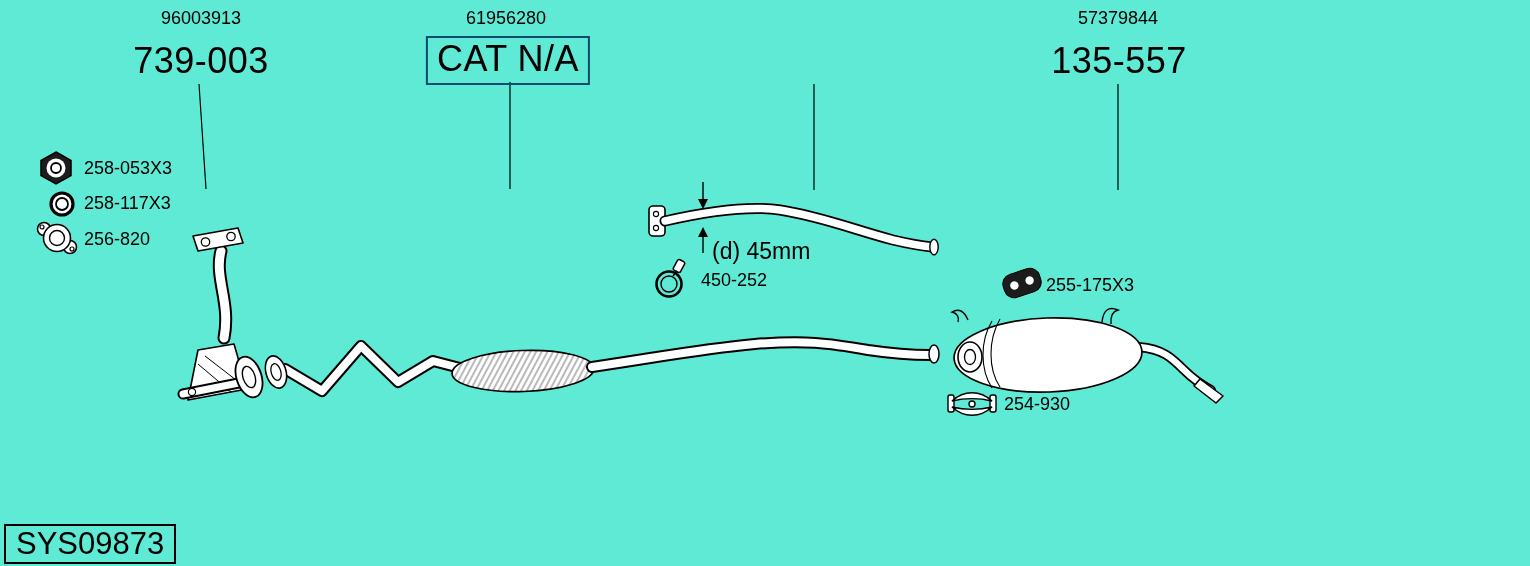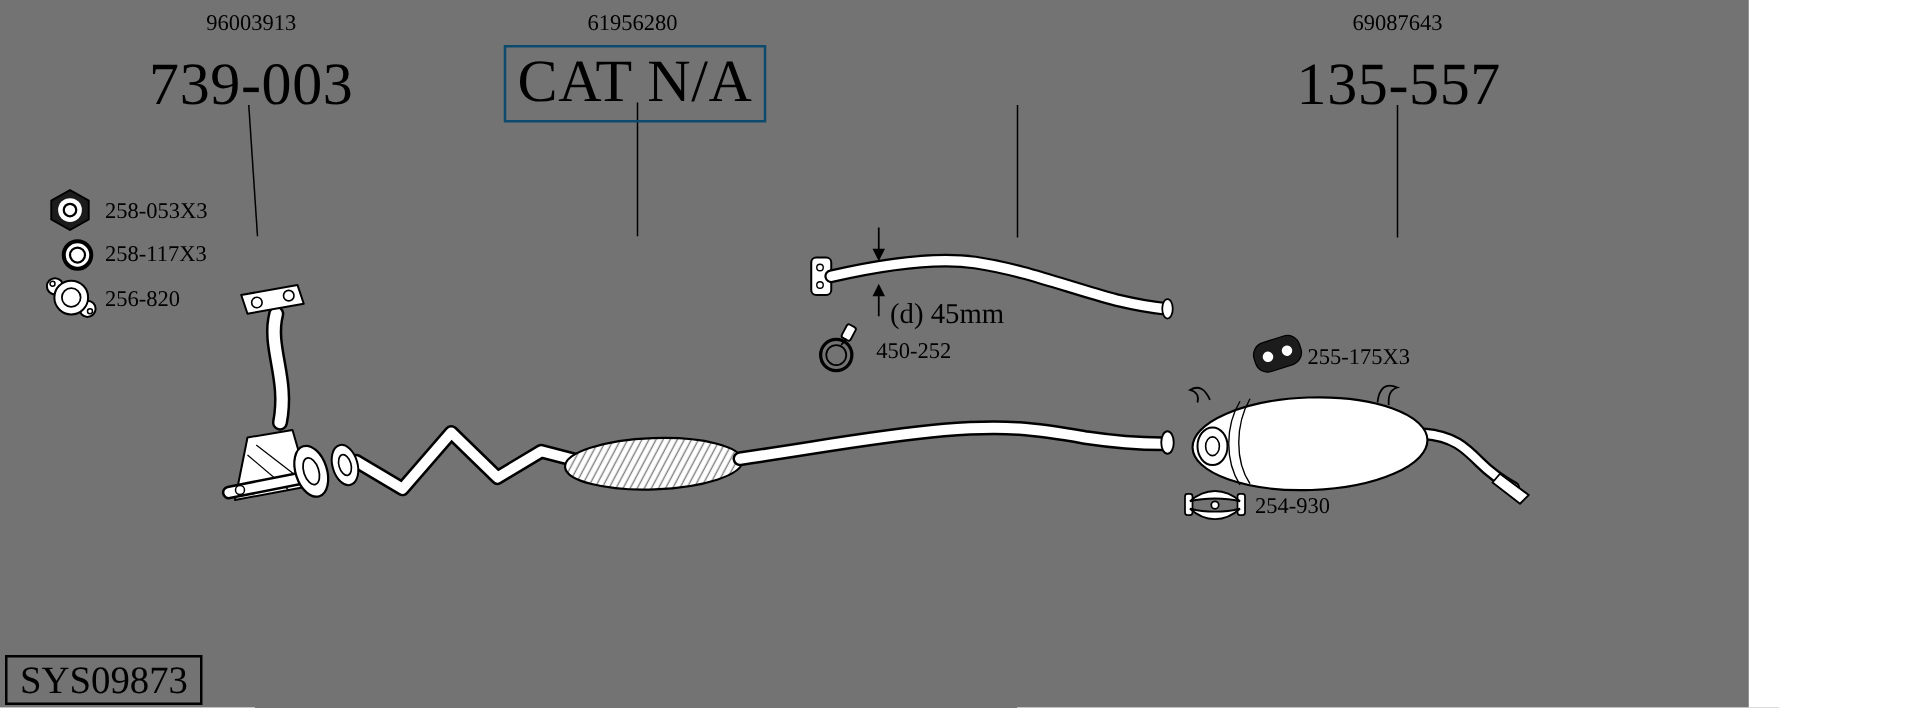--- a/index.html
+++ b/index.html
@@ -1,26 +1,26 @@
 <!DOCTYPE html>
 <html><head>
 <meta charset="utf-8">
 <style>
   * { margin:0; padding:0; box-sizing:border-box; }
   html,body { background:#ffffff; }
   .canvas {
-    position:relative; width:1399px; height:566px; background:#737373;
+    position:relative; width:1530px; height:566px; background:#5eead4;
     overflow:hidden; color:#000;
-    font-family:Liberation Serif, serif;
+    font-family:Liberation Sans, sans-serif;
   }
   .art { position:absolute; left:0; top:0; }
   .abs { position:absolute; }
   .ctr { transform:translateX(-50%); }
   .oem   { font-size:18px; white-space:nowrap; }
-  .part  { font-size:48px; white-space:nowrap; letter-spacing:.5px; }
+  .part  { font-size:36px; white-space:nowrap; letter-spacing:.5px; }
   .boxed { border:2px solid #0c4a6e; padding:0 9px 3px; }
   .small-label { font-size:18px; white-space:nowrap;text-align:right; }
   .dim   { font-size:23px; white-space:nowrap; }
   .syscode { font-size:31px; border:2px solid #000; padding:0 10px 0; white-space:nowrap; }
 </style>
 </head>
 <body>
 
 <div class="canvas">
 
@@ -106,21 +106,21 @@
     </g>
   </svg>
 
   <div class="abs oem ctr" style="left:201px;top:8px">96003913</div>
   <div class="abs part ctr" style="left:201px;top:40px">739-003</div>
 
   <div class="abs oem ctr" style="left:506px;top:8px">61956280</div>
   <div class="abs part ctr boxed" style="left:508px;top:36px">CAT N/A</div>
 
 
-  <div class="abs oem ctr" style="left:1118px;top:8px">69087643</div>
+  <div class="abs oem ctr" style="left:1118px;top:8px">57379844</div>
   <div class="abs part ctr" style="left:1119px;top:40px">135-557</div>
 
   <svg class="abs" style="left:38px;top:151px" width="36" height="34" viewBox="0 0 36 34">
     <polygon points="18,1 33,9.5 33,24.5 18,33 3,24.5 3,9.5" fill="#1c1c1c" stroke="#000" stroke-width="1.5"></polygon>
     <circle cx="18" cy="17" r="9.5" fill="#fff"></circle>
     <circle cx="18" cy="17" r="5" fill="#fff" stroke="#000" stroke-width="1.8"></circle>
   </svg>
   <div class="abs small-label" style="left:84px;top:158px">258-053X3</div>
 
   <svg class="abs" style="left:48px;top:190px" width="28" height="28" viewBox="0 0 28 28">

